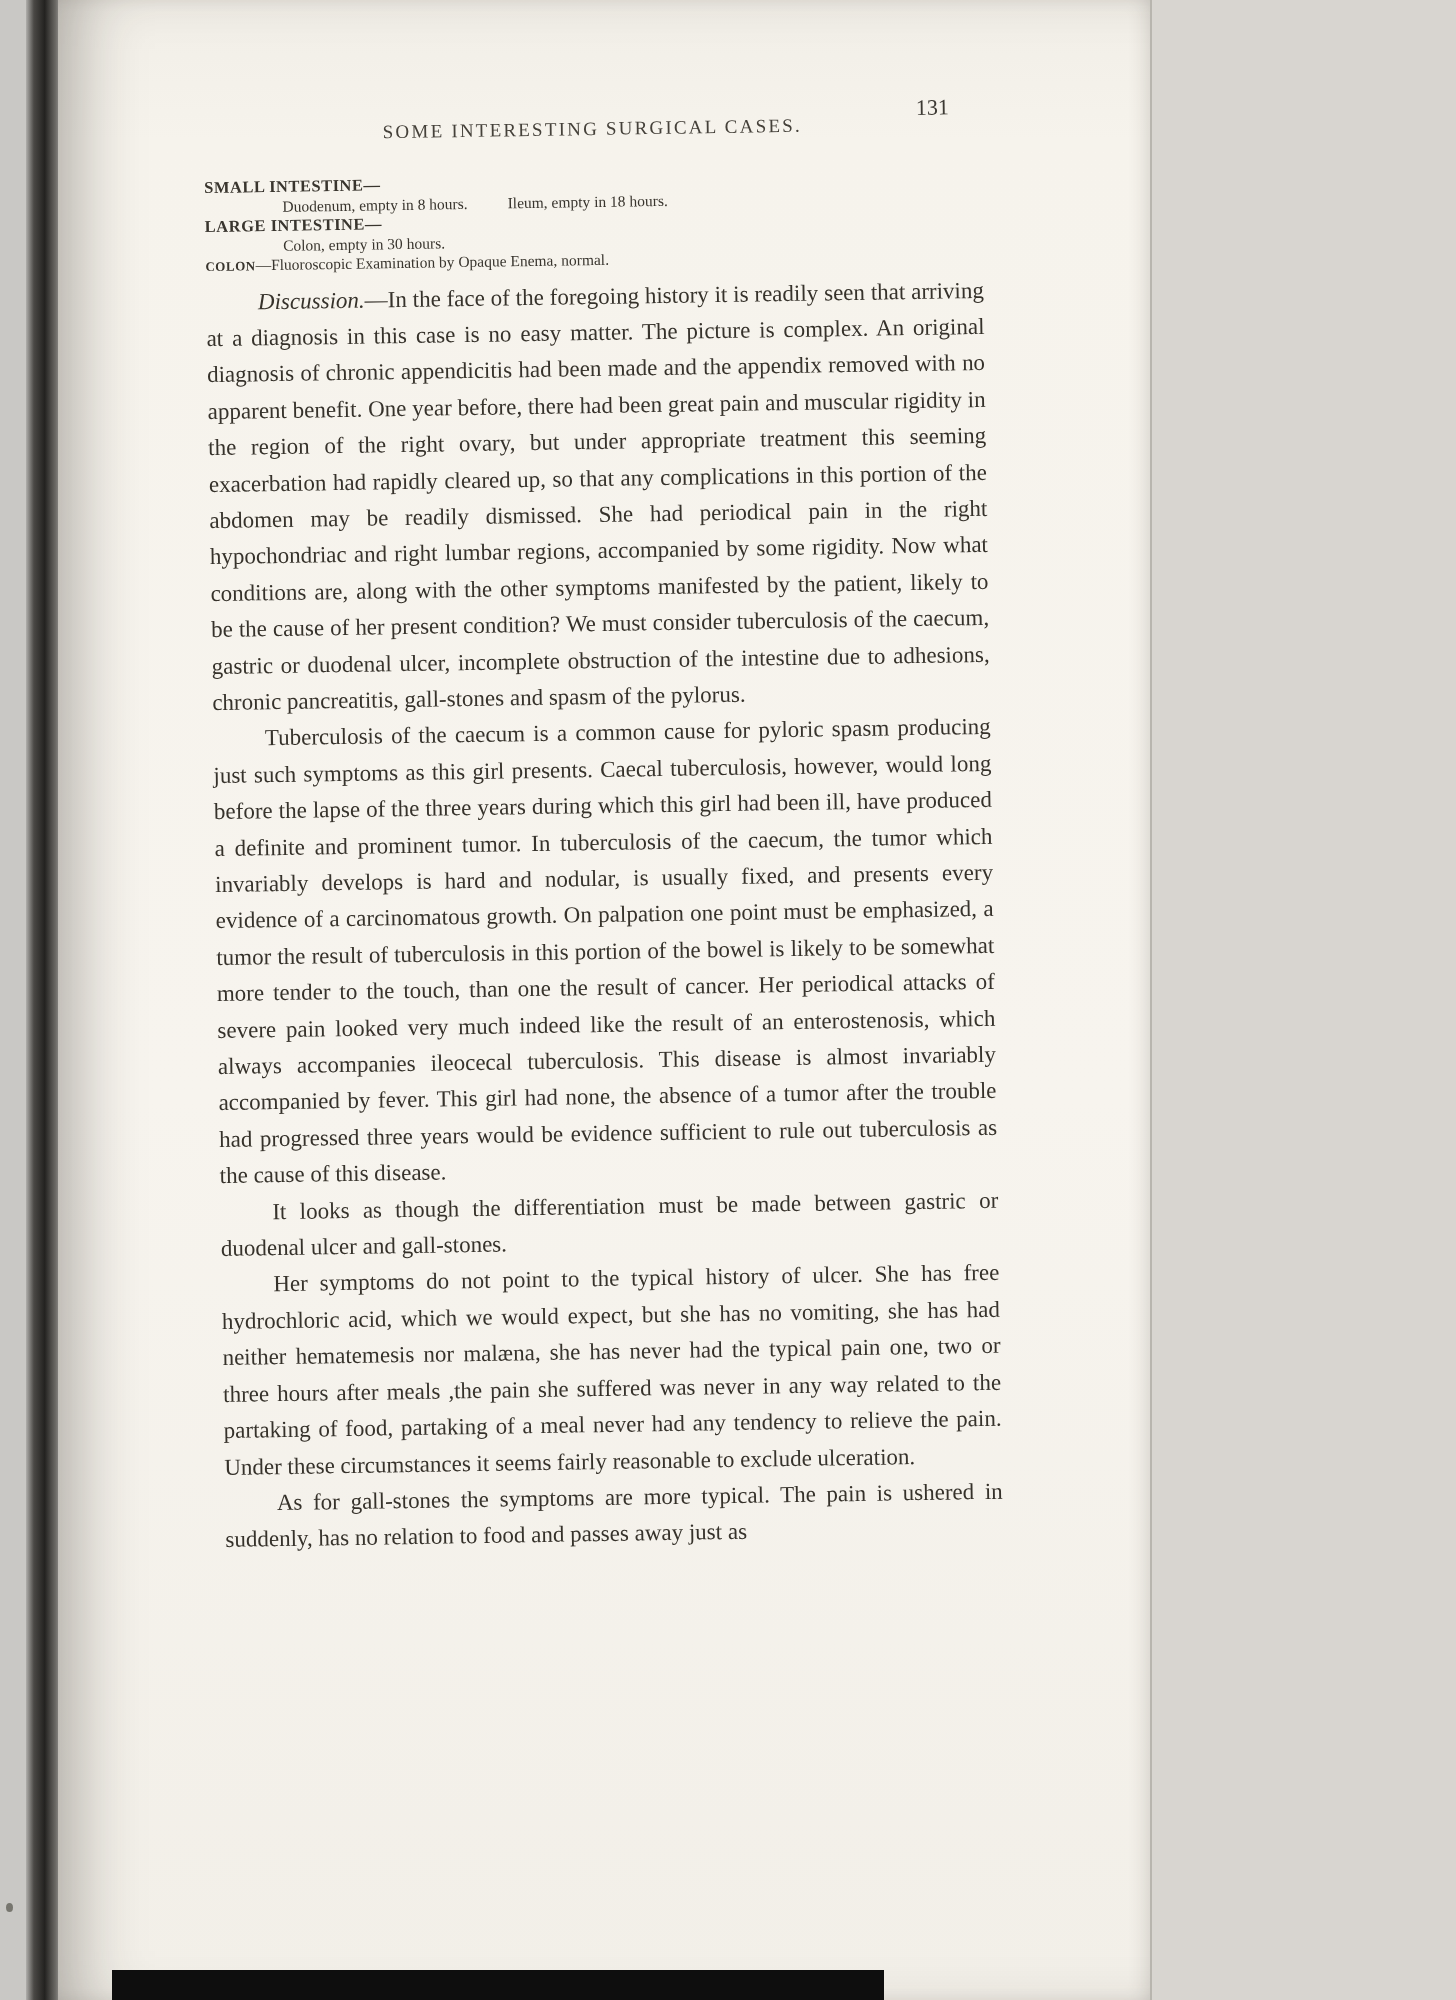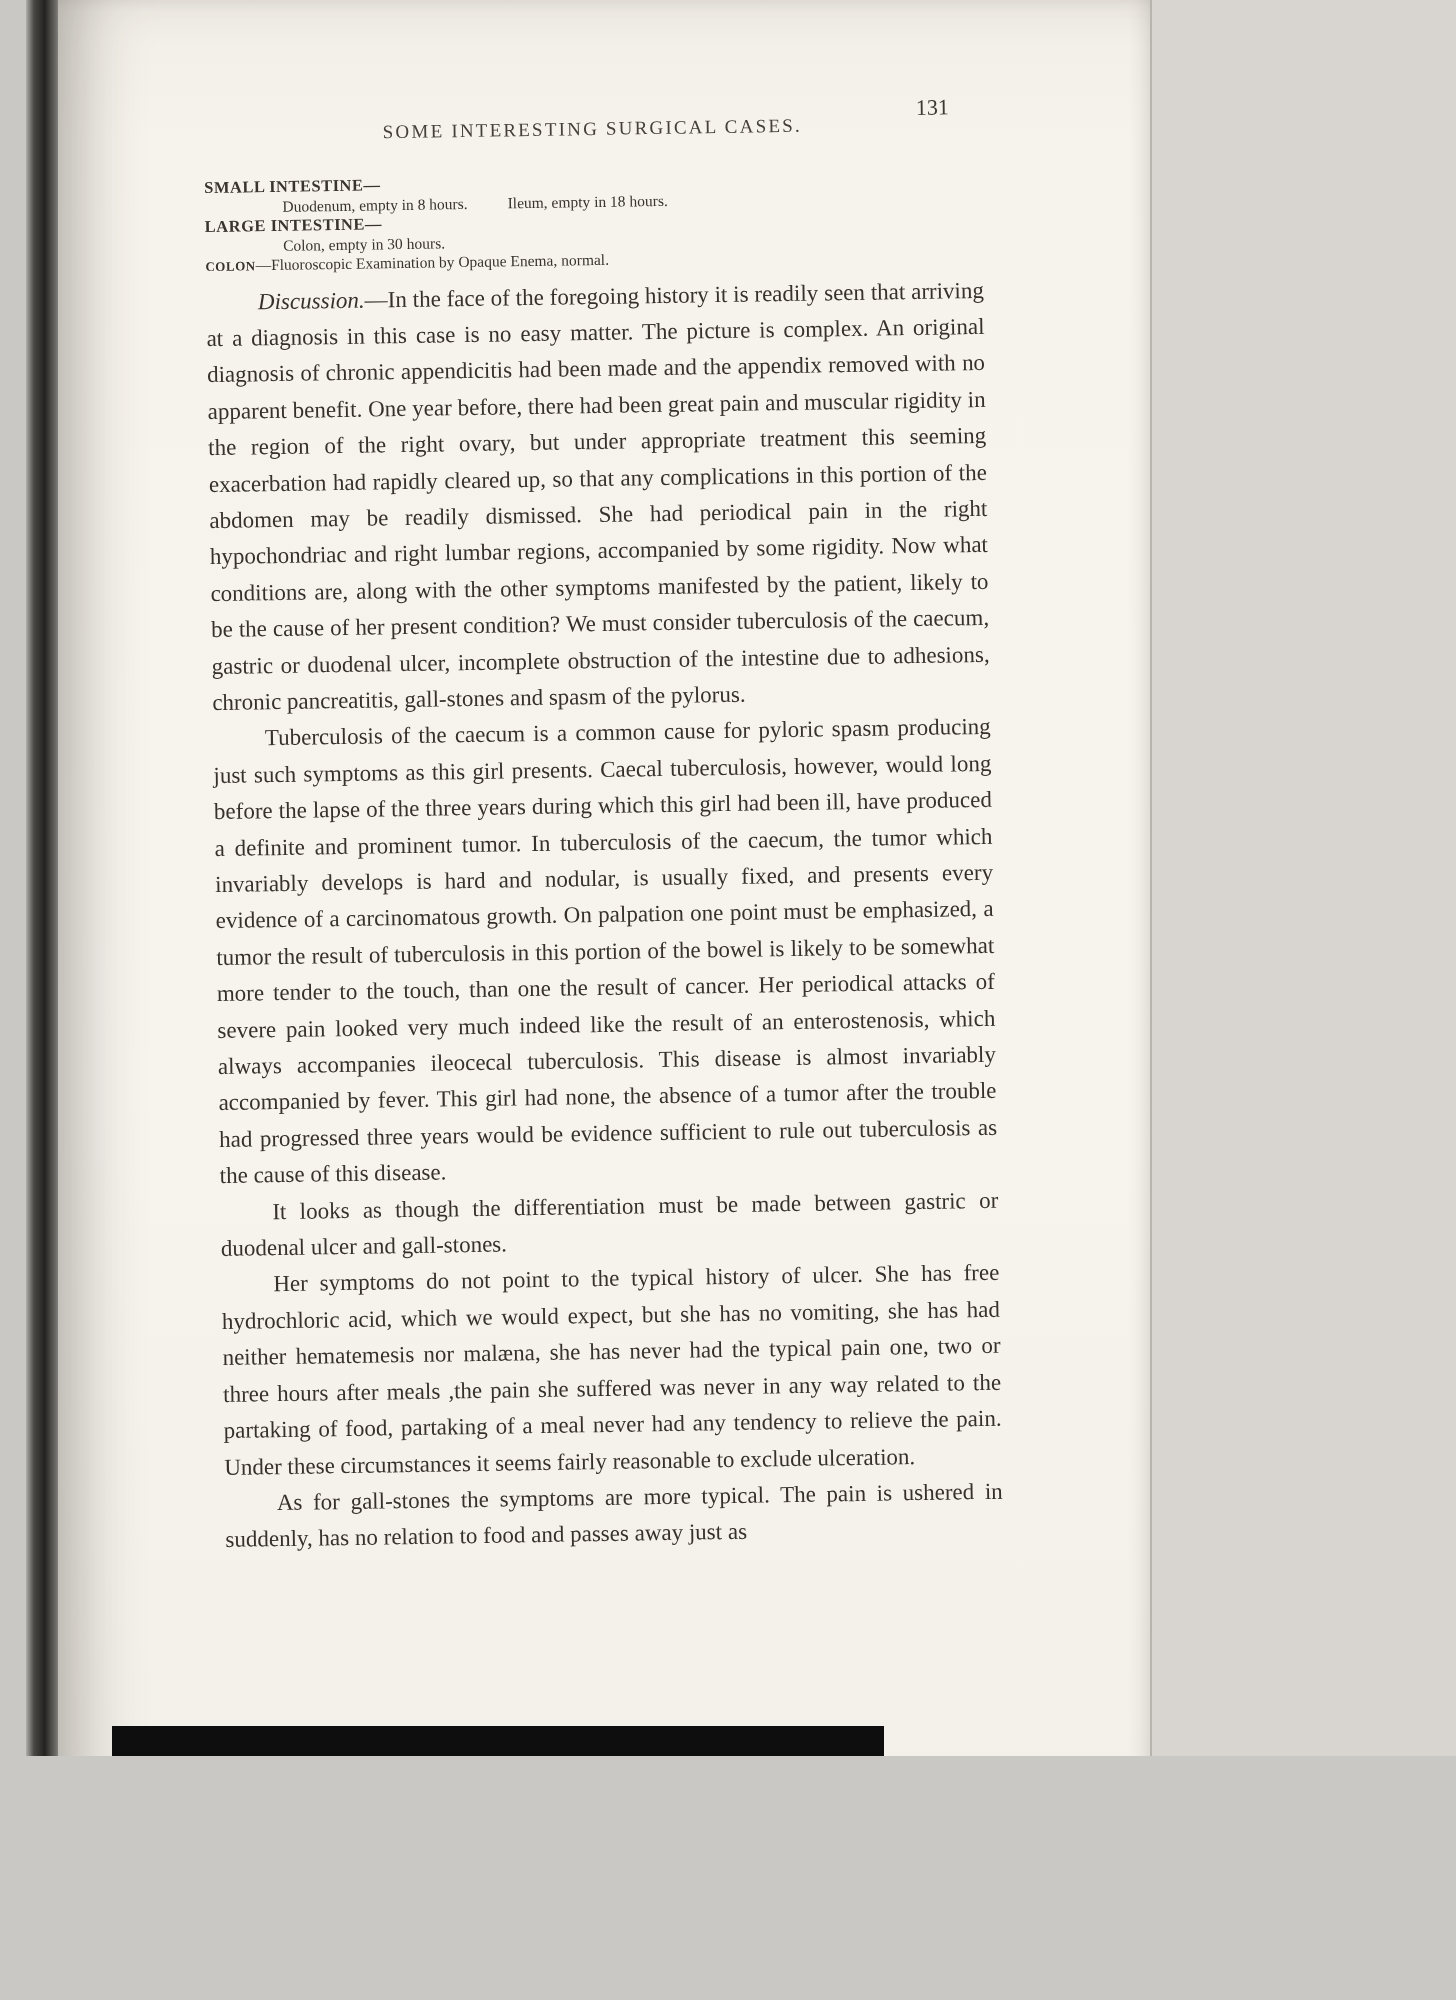--- a/index.html
+++ b/index.html
@@ -4,21 +4,21 @@
 <style>
   * { margin:0; padding:0; box-sizing:border-box; }
   html, body { width:1456px; height:2000px; }
   body {
     background:#c9c8c5;
     font-family:"Liberation Serif","DejaVu Serif",serif;
     overflow:hidden;
   }
   .scan {
     position:relative;
-    width:1456px; height:1756px;
+    width:1456px; height:2000px;
     overflow:hidden;
     padding-left:32px;
   }
   
   .spine {
     position:absolute; left:26px; top:0; width:36px; height:2000px;
     background:linear-gradient(90deg,#b0afac 0%,#4a4845 22%,#232220 52%,#6b6965 82%,#a5a3a0 100%);
   }
   
   .right-area {

